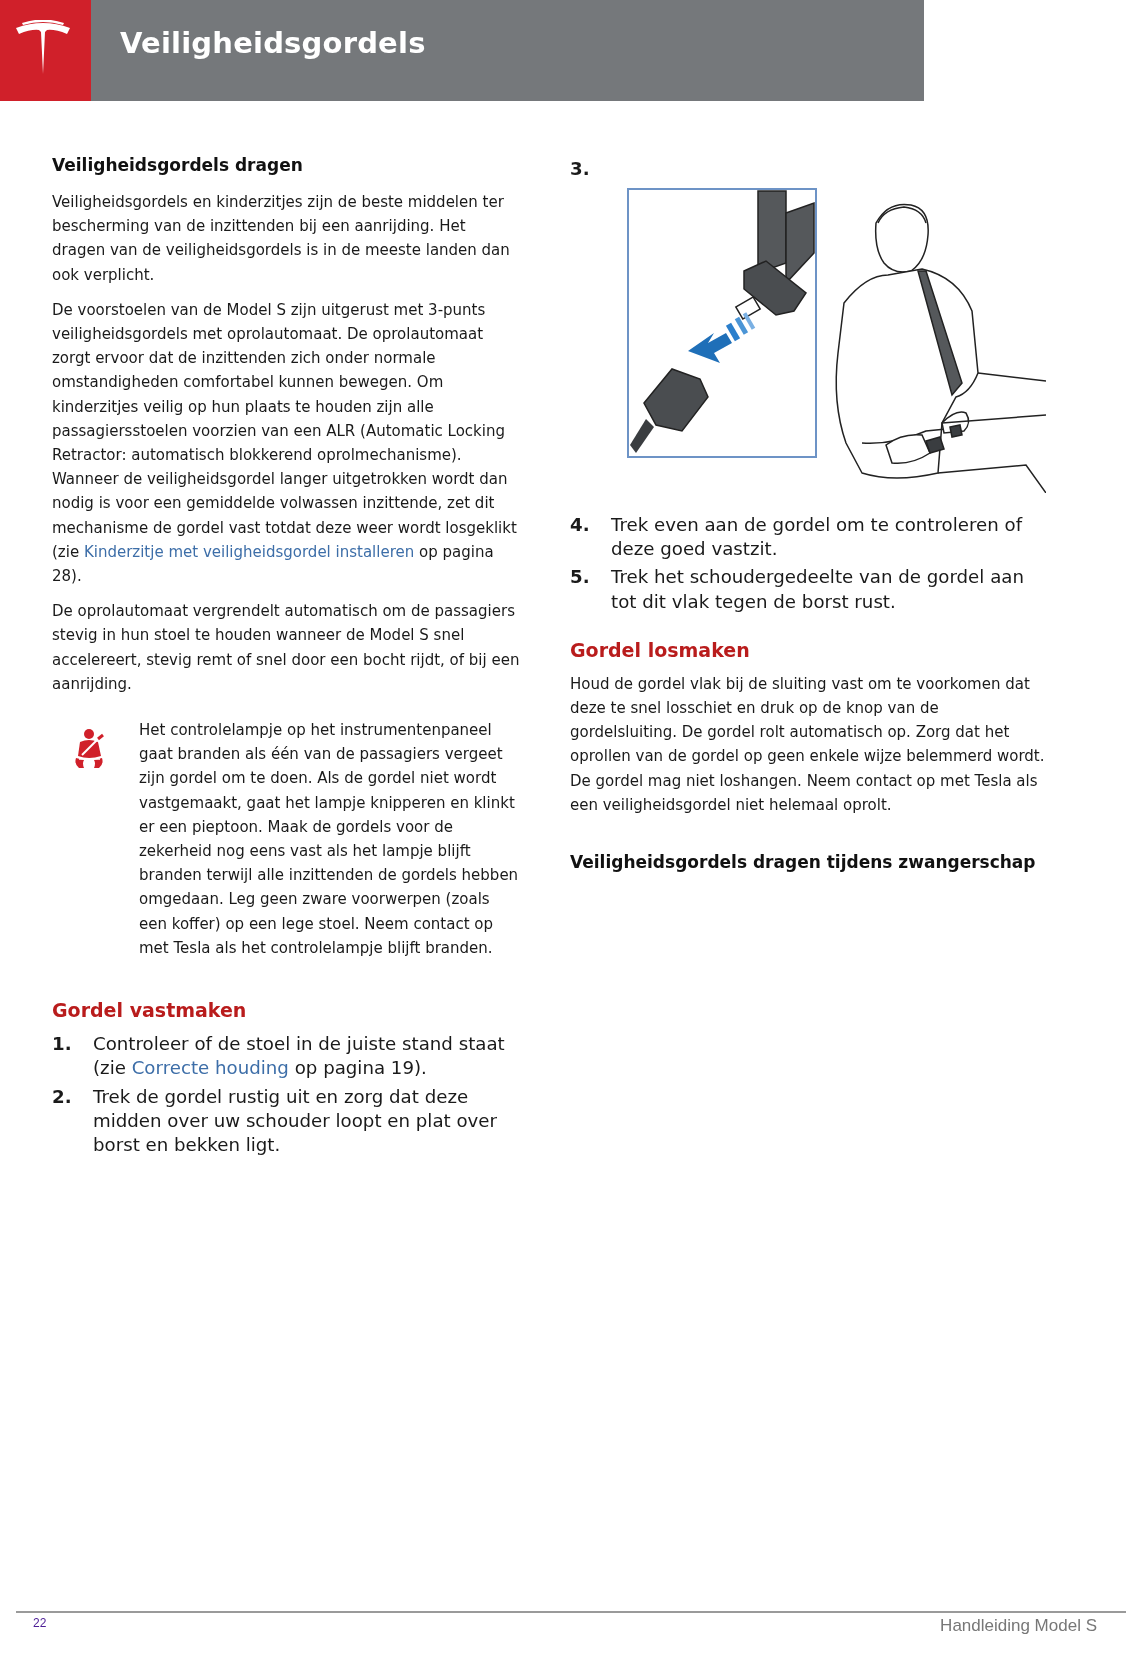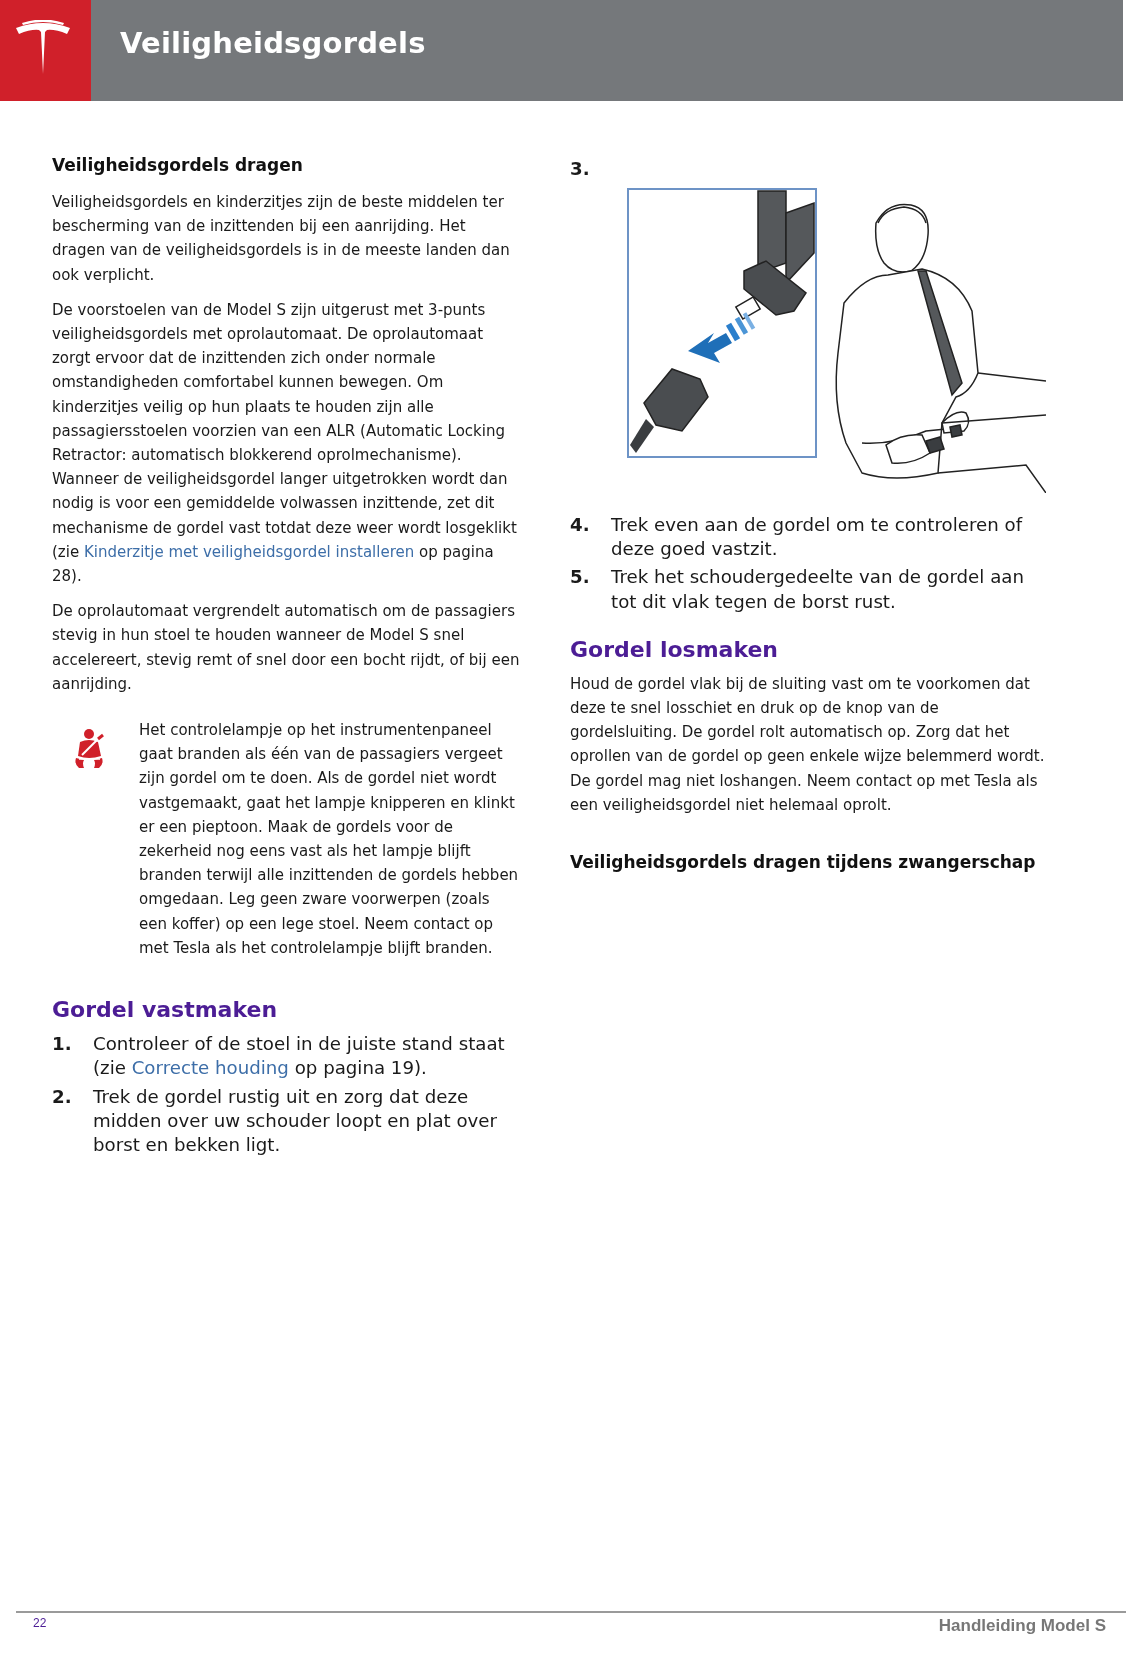--- a/index.html
+++ b/index.html
@@ -1,45 +1,45 @@
 <!DOCTYPE html>
 <html><head>
   <meta charset="utf-8">
   <style>
     * { box-sizing: border-box; margin: 0; padding: 0; }
     html, body { width: 1142px; height: 1654px; background: #ffffff; overflow: hidden; }
     body { position: relative; font-family: "DejaVu Sans", sans-serif; color: #1a1a1a; }
 
-    .header { position: absolute; left: 0; top: 0; width: 1123px; height: 101px; background: #75787b; }
+    .header { position: absolute; left: 0; top: 0; width: 924px; height: 101px; background: #75787b; }
     .header .logo-block { position: absolute; left: 0; top: 0; width: 91px; height: 101px; background: #d0202a; }
     .header .logo-block svg { position: absolute; left: 14px; top: 20px; width: 58px; height: 56px; }
     .header .title { position: absolute; left: 120px; top: 26px; font-size: 29px; font-weight: bold; color: #ffffff; letter-spacing: 0.2px; }
 
     .col { position: absolute; top: 150px; }
     .col-left { left: 52px; width: 470px; }
     .col-right { left: 570px; width: 480px; }
 
     h2 { font-size: 17px; font-weight: bold; color: #111; line-height: 31px; margin-bottom: 9px; }
-    h3 { font-size: 22px; font-weight: bold; color: #4c1d95; line-height: 24px; margin-bottom: 10px; }
+    h3 { font-size: 19px; font-weight: bold; color: #b91c1c; line-height: 24px; margin-bottom: 10px; }
     p { font-size: 15px; line-height: 24.2px; color: #1a1a1a; margin-bottom: 11px; }
     .link { color: #3d6ea8; }
 
     .warning { position: relative; padding-left: 87px; margin-top: 22px; }
     .warning .icon { position: absolute; left: 18px; top: 10px; width: 40px; height: 42px; }
     .warning p { margin-bottom: 0; }
 
     .steps { list-style: none; }
     .steps li { position: relative; padding-left: 41px; font-size: 18.2px; line-height: 24.2px; margin-bottom: 4px; }
     .steps li .num { position: absolute; left: 0; top: 0; font-weight: bold; }
 
     .figure { position: relative; width: 420px; height: 310px; margin: 30px 0 20px 56px; }
 
     .footer-line { position: absolute; left: 16px; top: 1611px; width: 1110px; height: 2px; background: #9a9a9a; }
     .footer-left { position: absolute; left: 33px; top: 1616px; font-size: 12px; color: #4c1d95; font-family: "Liberation Sans", sans-serif; }
-    .footer-right { position: absolute; right: 36px; top: 1616px; font-size: 17px; color: #777; font-family: "Liberation Sans", sans-serif; font-weight: bold; }
+    .footer-right { position: absolute; right: 45px; top: 1616px; font-size: 17px; color: #777; font-family: "Liberation Sans", sans-serif; }
   </style>
 </head>
 <body>
 
 <div class="header">
   <div class="logo-block">
     <svg viewBox="0 0 58 56">
       <path d="M2 8 Q29 -2 56 8 L53 14 Q41 9 33 10 L31 12 L29 54 L27 12 L25 10 Q17 9 5 14 Z" fill="#ffffff"></path>
       <path d="M8 3 Q29 -4 50 3 L49 5 Q29 -1 9 5 Z" fill="#ffffff"></path>
     </svg>

